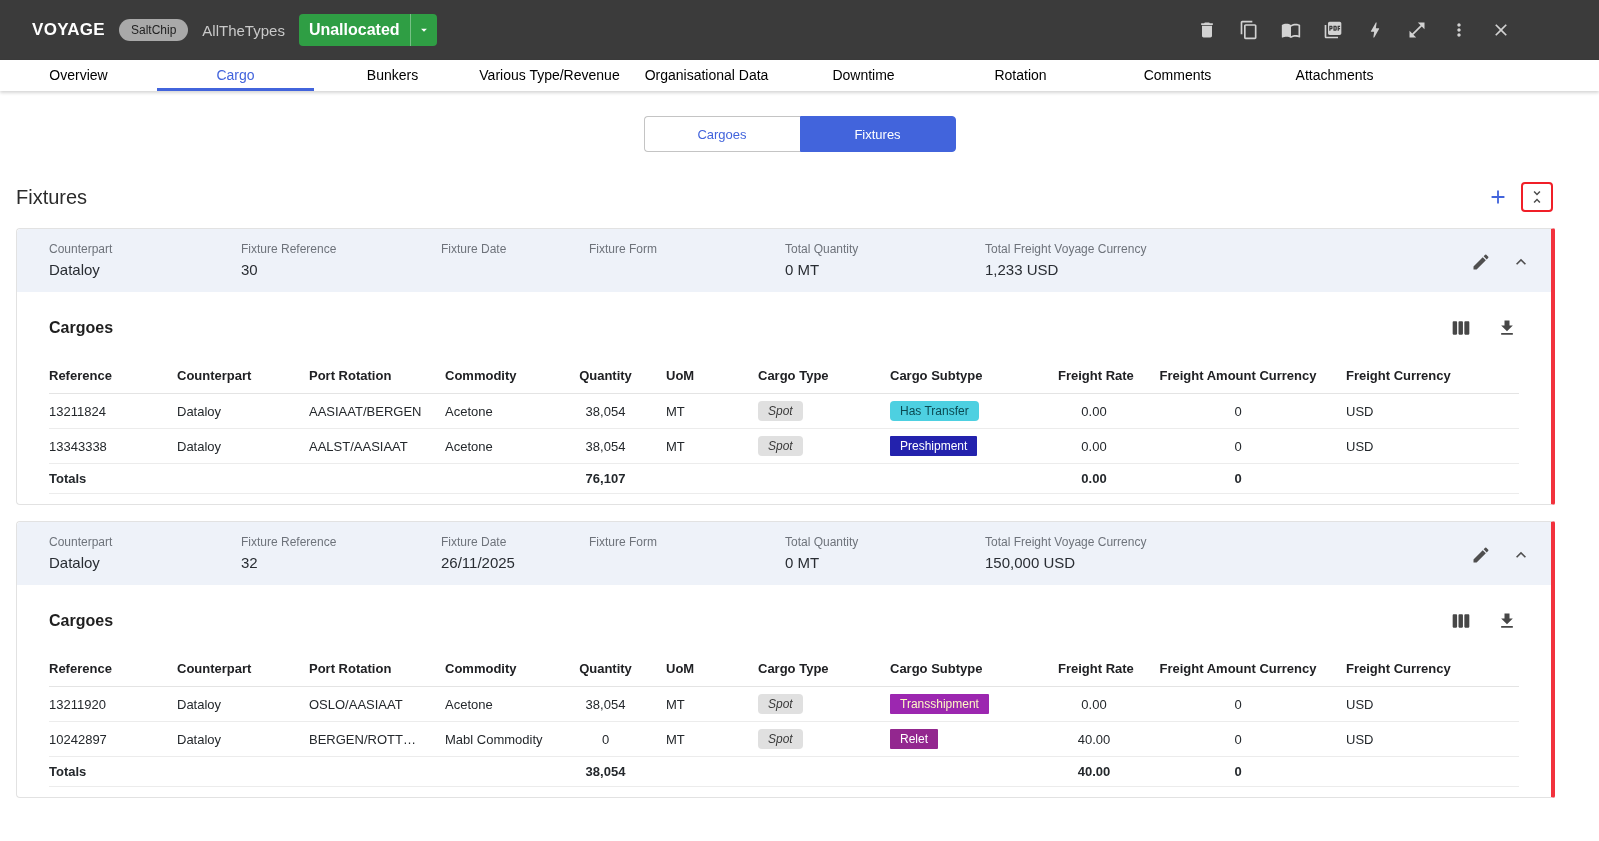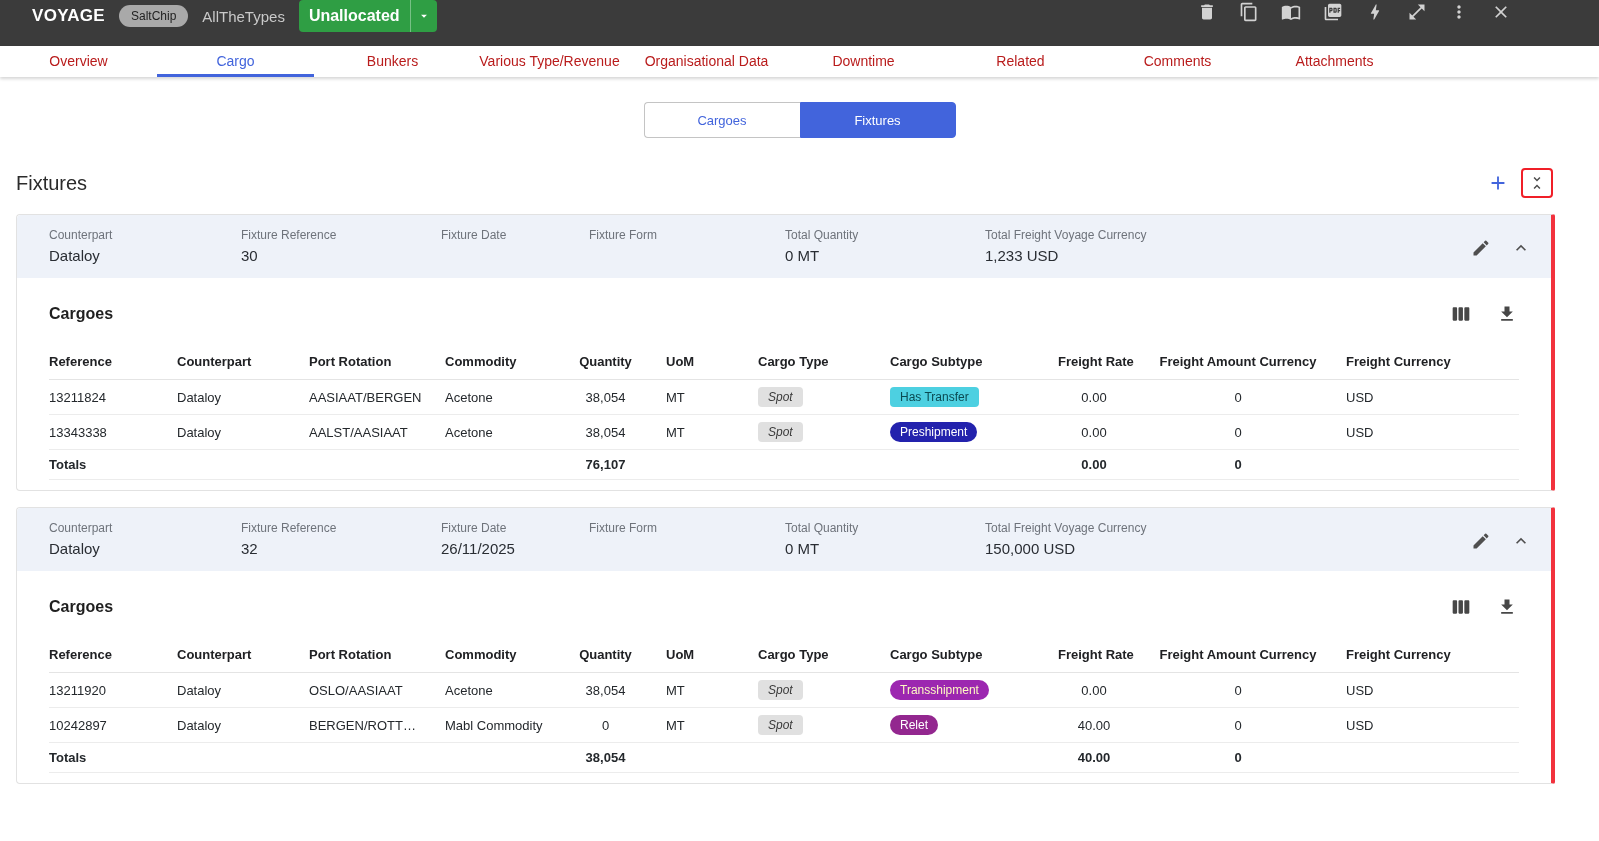--- a/index.html
+++ b/index.html
@@ -1,36 +1,36 @@
 <!DOCTYPE html>
 <html><head>
 <meta charset="utf-8">
 <style>
   * { box-sizing: border-box; margin: 0; padding: 0; }
   html,body { width: 1599px; height: 841px; }
   body { font-family: "Liberation Sans", sans-serif; background: #ffffff; overflow: hidden; }
   button { font-family: inherit; }
 
   
-  .topbar { height: 46px; background: #3b3b3b; display: flex; align-items: flex-start; padding: 0 86px 0 32px; }
+  .topbar { height: 60px; background: #3b3b3b; display: flex; align-items: center; padding: 0 86px 0 32px; }
   .topbar-left { display: flex; align-items: center; gap: 14px; }
   .app-title { color: #ffffff; font-size: 17px; font-weight: bold; letter-spacing: .3px; }
   .chip-gray { background: #a9a9a9; color: #222; font-size: 12px; padding: 4px 12px; border-radius: 12px; }
   .voyage-name { color: #c9c9c9; font-size: 15px; }
   .status-btn { display: flex; align-items: stretch; background: #2f9e44; border: none; color: #fff; font-size: 16px; font-weight: bold; border-radius: 4px; cursor: pointer; overflow: hidden; }
   .status-btn .status-label { padding: 7px 10px; }
   .status-btn .caret { padding: 0 6px; border-left: 1px solid rgba(255,255,255,.35); display: flex; align-items: center; }
   .status-btn .caret svg { width: 14px; height: 14px; fill: #fff; }
   .topbar-icons { margin-left: auto; display: flex; align-items: center; gap: 18px; }
   .icon-btn { background: none; border: none; padding: 2px; cursor: pointer; display: flex; align-items: center; justify-content: center; }
   .topbar-icons .icon-btn svg { width: 20px; height: 20px; fill: #d2d2d2; }
 
   
   .tabbar { display: flex; height: 31px; background: #fff; box-shadow: 0 2px 3px rgba(0,0,0,.16); position: relative; z-index: 2; }
-  .tab { width: 157px; display: flex; align-items: center; justify-content: center; font-size: 14px; color: #b91c1c; cursor: pointer; border-bottom: 3px solid transparent; padding-top: 2px; }
+  .tab { width: 157px; display: flex; align-items: center; justify-content: center; font-size: 14px; color: #000000; cursor: pointer; border-bottom: 3px solid transparent; padding-top: 2px; }
   .tab.active { color: #4264dc; border-bottom-color: #4264dc; }
 
   
   .toggle-wrap { display: flex; justify-content: center; margin-top: 25px; }
   .toggle-btn { width: 156px; height: 36px; font-size: 13px; font-weight: 500; cursor: pointer; }
   .toggle-btn.left  { background: #fff; color: #4264dc; border: 1px solid #c4c4c4; border-right: none; border-radius: 4px 0 0 4px; }
   .toggle-btn.right { background: #4264dc; color: #fff; border: 1px solid #4264dc; border-radius: 0 4px 4px 0; }
 
   
   .section-header { display: flex; align-items: center; padding: 0 46px 0 16px; margin: 30px 0 16px; }
@@ -54,21 +54,21 @@
   .cargoes-title { font-size: 16px; font-weight: bold; color: #1f1f1f; }
   .cargoes-actions { margin-left: auto; display: flex; gap: 22px; }
   .cargoes-actions .icon-btn svg { width: 20px; height: 20px; fill: #474747; }
 
   table { width: 100%; border-collapse: collapse; table-layout: fixed; }
   th { text-align: left; font-size: 13px; font-weight: bold; color: #202124; padding: 10px 16px 10px 0; border-bottom: 1px solid #e4e4e4; white-space: nowrap; overflow: hidden; }
   td { font-size: 13px; color: #24282c; padding: 7px 16px 7px 0; border-bottom: 1px solid #ececec; white-space: nowrap; overflow: hidden; }
   .num { text-align: center; }
   .totals td { font-weight: bold; }
 
-  .chip { display: inline-block; font-size: 12px; padding: 3px 10px; border-radius: 10px; white-space: nowrap; }
+  .chip { display: inline-block; font-size: 12px; padding: 3px 10px; border-radius: 1px; white-space: nowrap; }
   .chip-type { background: #e0e0e0; color: #3a3a3a; border-radius: 4px; font-style: italic; }
   .chip-square { border-radius: 4px; }
 </style>
 </head>
 <body>
 
 <div class="topbar">
   <div class="topbar-left">
     <span class="app-title">VOYAGE</span>
     <span class="chip-gray">SaltChip</span>
@@ -126,21 +126,21 @@
   </div>
 </div>
 
 <div class="tabbar">
   <div class="tab">Overview</div>
   <div class="tab active">Cargo</div>
   <div class="tab">Bunkers</div>
   <div class="tab">Various Type/Revenue</div>
   <div class="tab">Organisational Data</div>
   <div class="tab">Downtime</div>
-  <div class="tab">Related</div>
+  <div class="tab">Rotation</div>
   <div class="tab">Comments</div>
   <div class="tab">Attachments</div>
 </div>
 
 <div class="toggle-wrap">
   <button class="toggle-btn left">Cargoes</button>
   <button class="toggle-btn right">Fixtures</button>
 </div>
 
 <div class="section-header">

